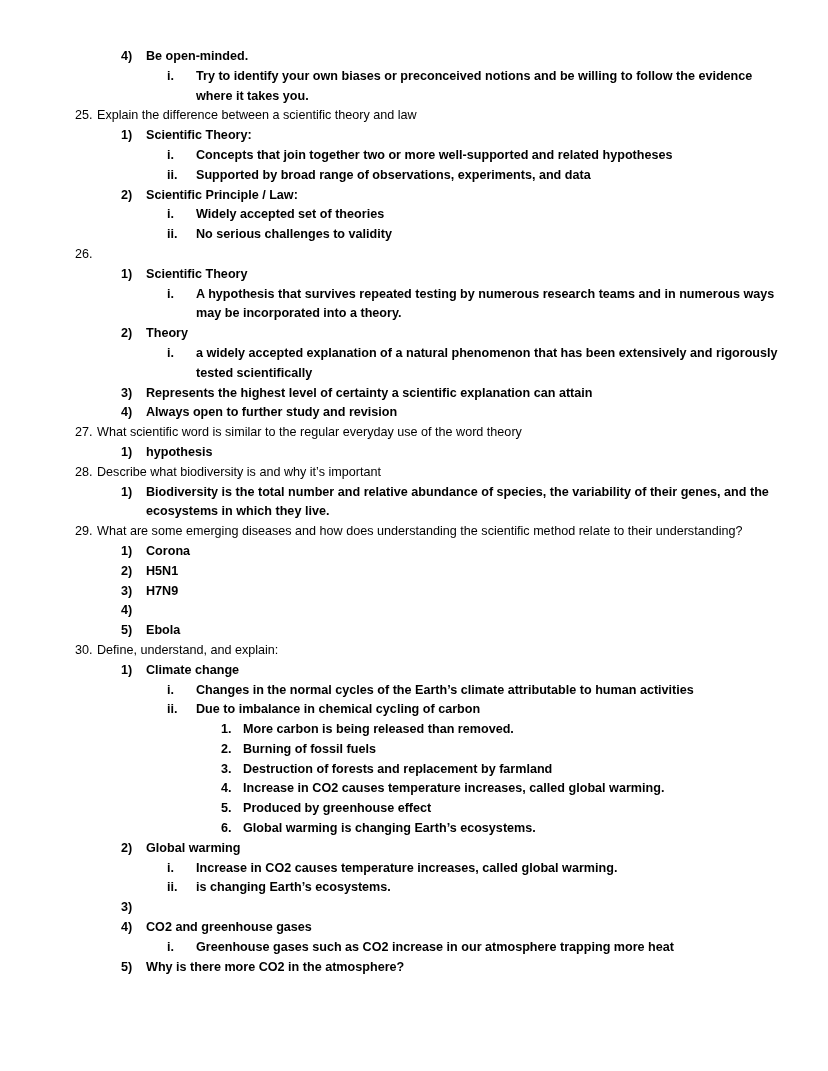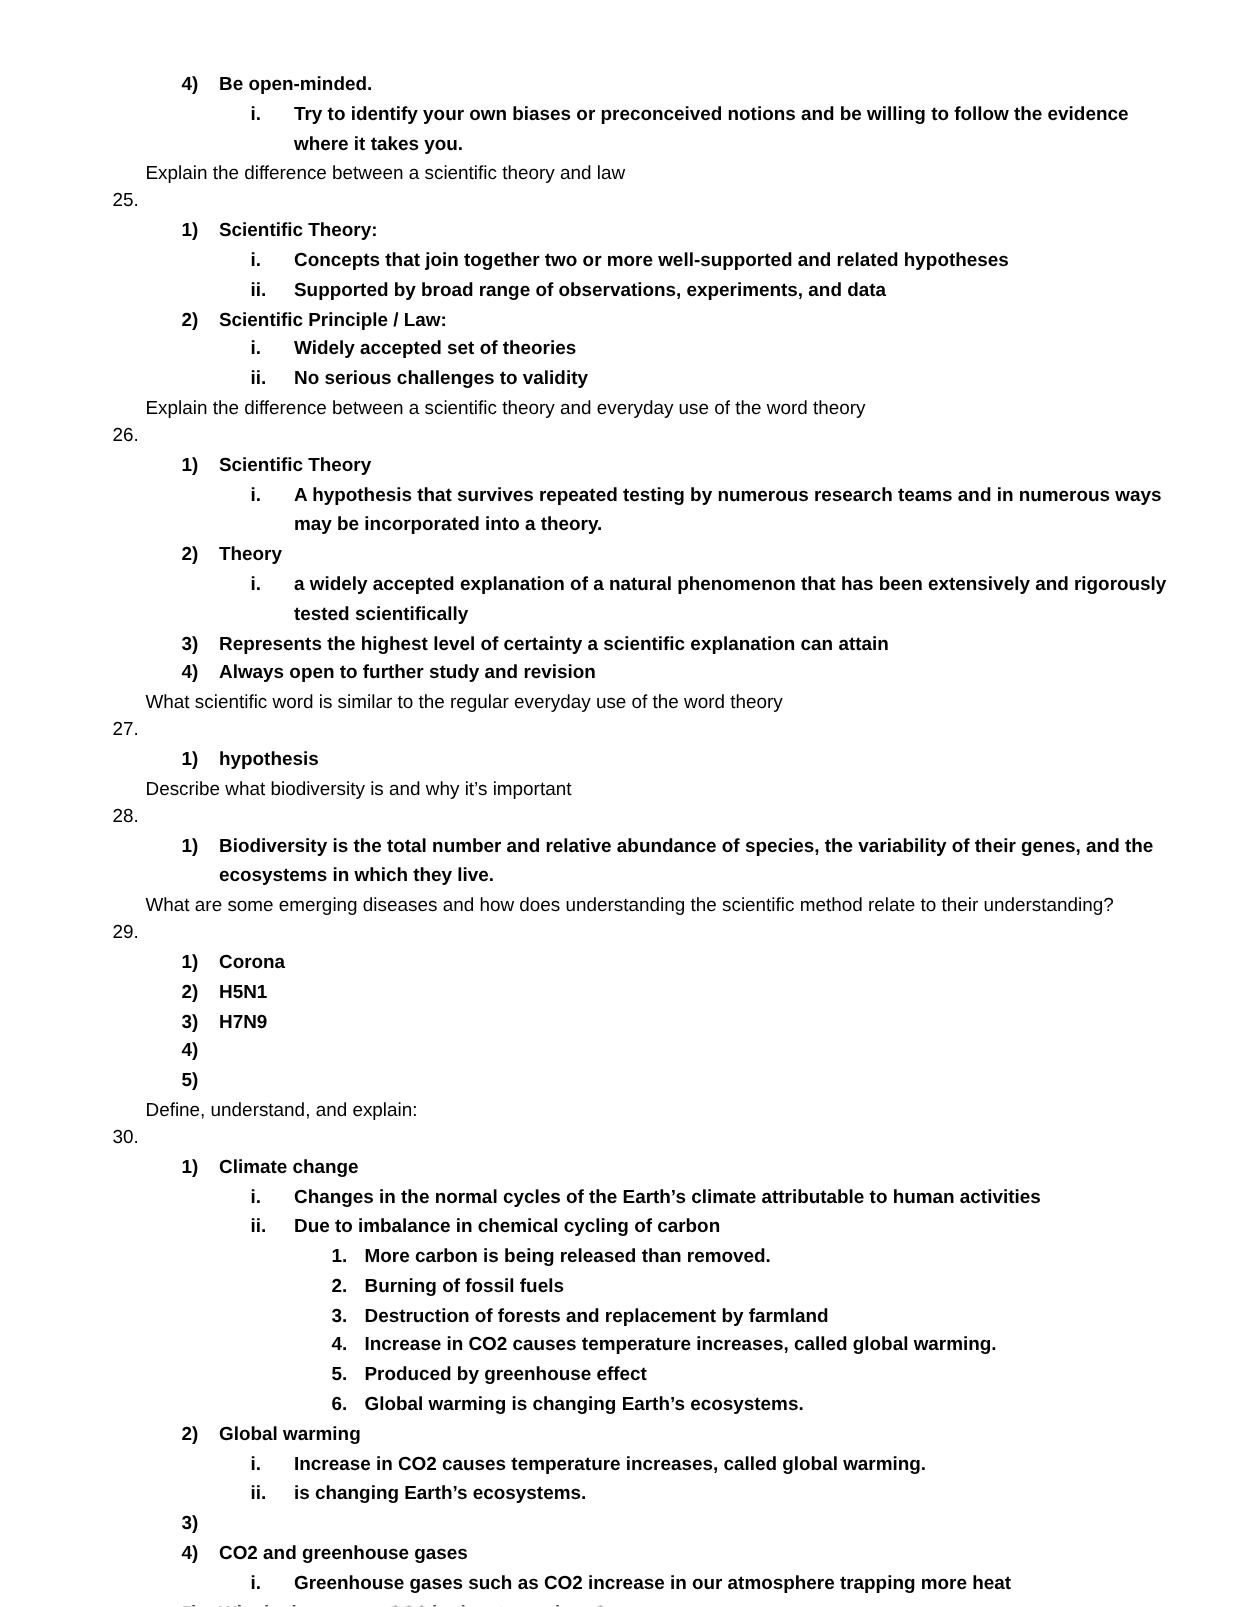--- a/index.html
+++ b/index.html
@@ -30,21 +30,21 @@
   }
   .row .marker {
     flex: 0 0 auto;
     white-space: nowrap;
   }
   .row .text {
     flex: 1 1 auto;
     min-width: 0;
   }
   .lvl-0 { padding-left: 75px; }
-  .lvl-0 .marker { width: 22px; margin-top: 18px; }
+  .lvl-0 .marker { width: 22px; }
   .lvl-1 { padding-left: 121px; }
   .lvl-1 .marker { width: 25px; }
   .lvl-2 { padding-left: 167px; }
   .lvl-2 .marker { width: 29px; }
   .lvl-3 { padding-left: 221px; }
   .lvl-3 .marker { width: 22px; }
   .bold { font-weight: bold; }
 </style>
 </head>
 <body>
@@ -82,21 +82,20 @@
       <div class="row lvl-2 bold">
     <span class="marker">i.</span>
     <span class="text">Widely accepted set of theories</span>
   </div>
       <div class="row lvl-2 bold">
     <span class="marker">ii.</span>
     <span class="text">No serious challenges to validity</span>
   </div>
       <div class="row lvl-0">
     <span class="marker">26.</span>
-    <span class="text">Explain the difference between a scientific theory and everyday use of the word theory</span>
   </div>
       <div class="row lvl-1 bold">
     <span class="marker">1)</span>
     <span class="text">Scientific Theory</span>
   </div>
       <div class="row lvl-2 bold">
     <span class="marker">i.</span>
     <span class="text">A hypothesis that survives repeated testing by numerous research teams and in numerous ways may be incorporated into a theory.</span>
   </div>
       <div class="row lvl-1 bold">
@@ -145,20 +144,21 @@
   </div>
       <div class="row lvl-1 bold">
     <span class="marker">3)</span>
     <span class="text">H7N9</span>
   </div>
       <div class="row lvl-1 bold">
     <span class="marker">4)</span>
   </div>
       <div class="row lvl-1 bold">
     <span class="marker">5)</span>
+    <span class="text">Ebola</span>
   </div>
       <div class="row lvl-0">
     <span class="marker">30.</span>
     <span class="text">Define, understand, and explain:</span>
   </div>
       <div class="row lvl-1 bold">
     <span class="marker">1)</span>
     <span class="text">Climate change</span>
   </div>
       <div class="row lvl-2 bold">

